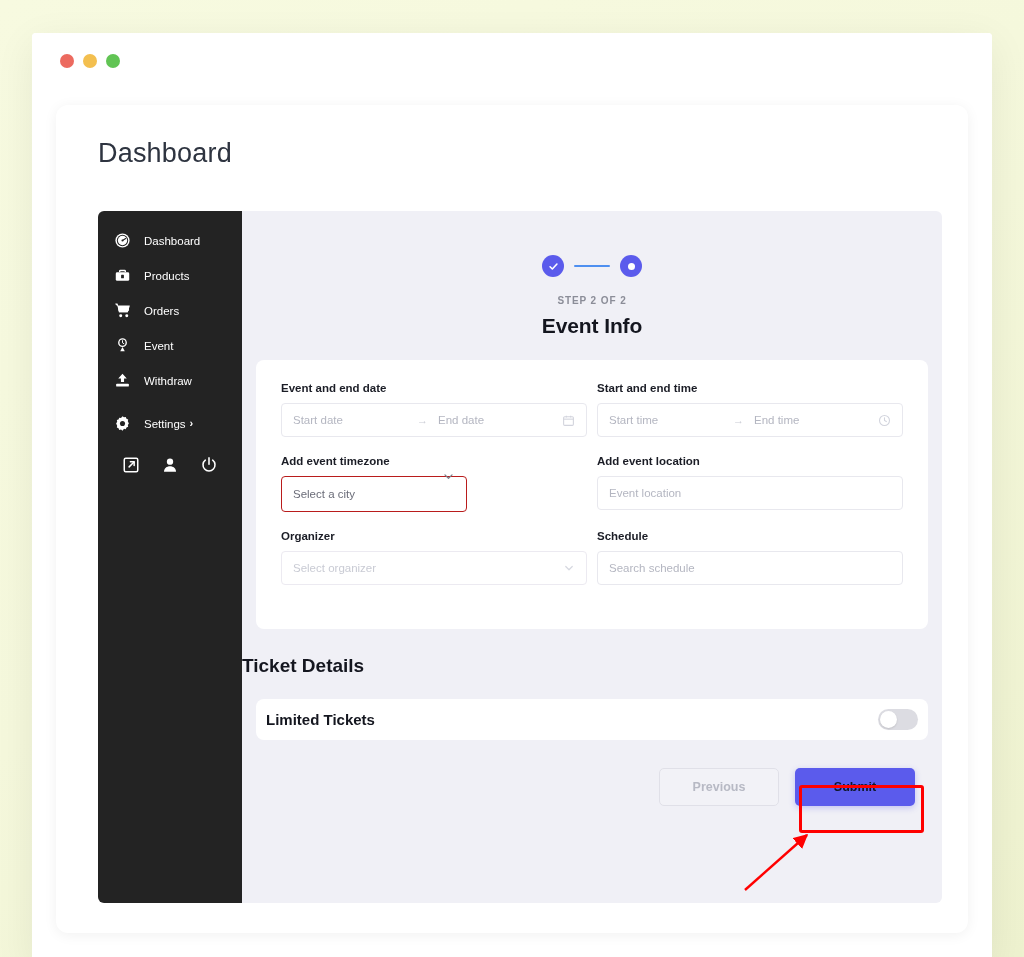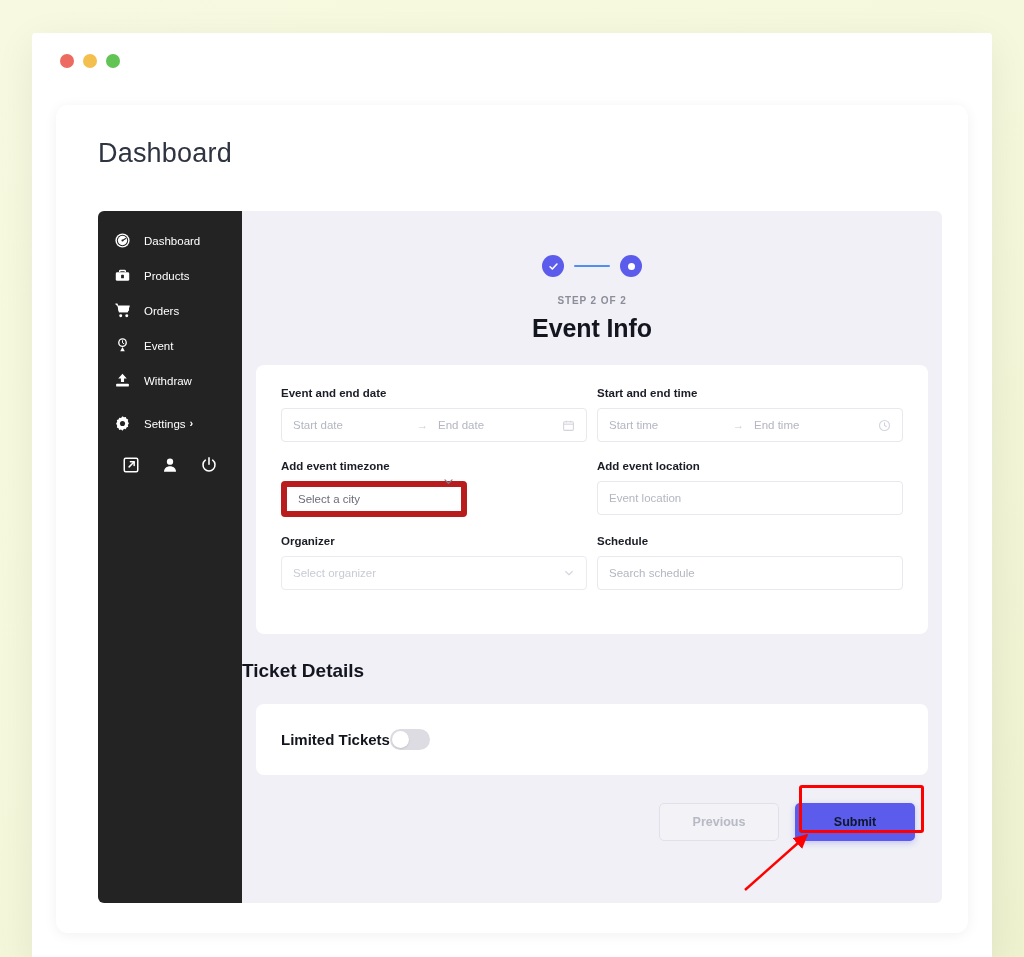--- a/index.html
+++ b/index.html
@@ -170,21 +170,21 @@
     text-align: center;
     margin-top: 18px;
     font-size: 10px;
     font-weight: 700;
     letter-spacing: 0.9px;
     color: #8b8d98;
   }
   .step-heading {
     text-align: center;
     margin-top: 8px;
-    font-size: 25px;
+    font-size: 21px;
     font-weight: 700;
     color: #14161f;
     letter-spacing: -0.1px;
   }
 
   
   .card {
     background: #ffffff;
     border-radius: 8px;
     margin: 22px 14px 0 14px;
@@ -238,21 +238,21 @@
   }
 
   .field-block { margin-bottom: 18px; }
   .field-block:last-child { margin-bottom: 0; }
 
   
   .tz-wrap { position: relative; width: 186px; }
   .tz-box {
     height: 36px;
     background: #ffffff;
-    border: 6px solid #b91c1c;
+    border: 1px solid #b91c1c;
     border-radius: 4px;
     display: flex;
     align-items: center;
     padding: 0 11px;
     font-size: 11.5px;
     color: #6b6d79;
     cursor: pointer;
   }
   .tz-chev {
     position: absolute;
@@ -283,23 +283,24 @@
     margin-top: 26px;
     font-size: 19px;
     font-weight: 700;
     color: #14161f;
   }
 
   .ticket-card {
     background: #ffffff;
     border-radius: 8px;
     margin: 22px 14px 0 14px;
-    padding: 25px;
-    display: flex;
-    align-items: center;
+    padding: 10px;
+    display: flex;
+    align-items: center;
+    justify-content: space-between;
   }
   .ticket-label {
     font-size: 15px;
     font-weight: 700;
     color: #14161f;
   }
   .toggle {
     width: 40px;
     height: 21px;
     background: #dcdce2;

